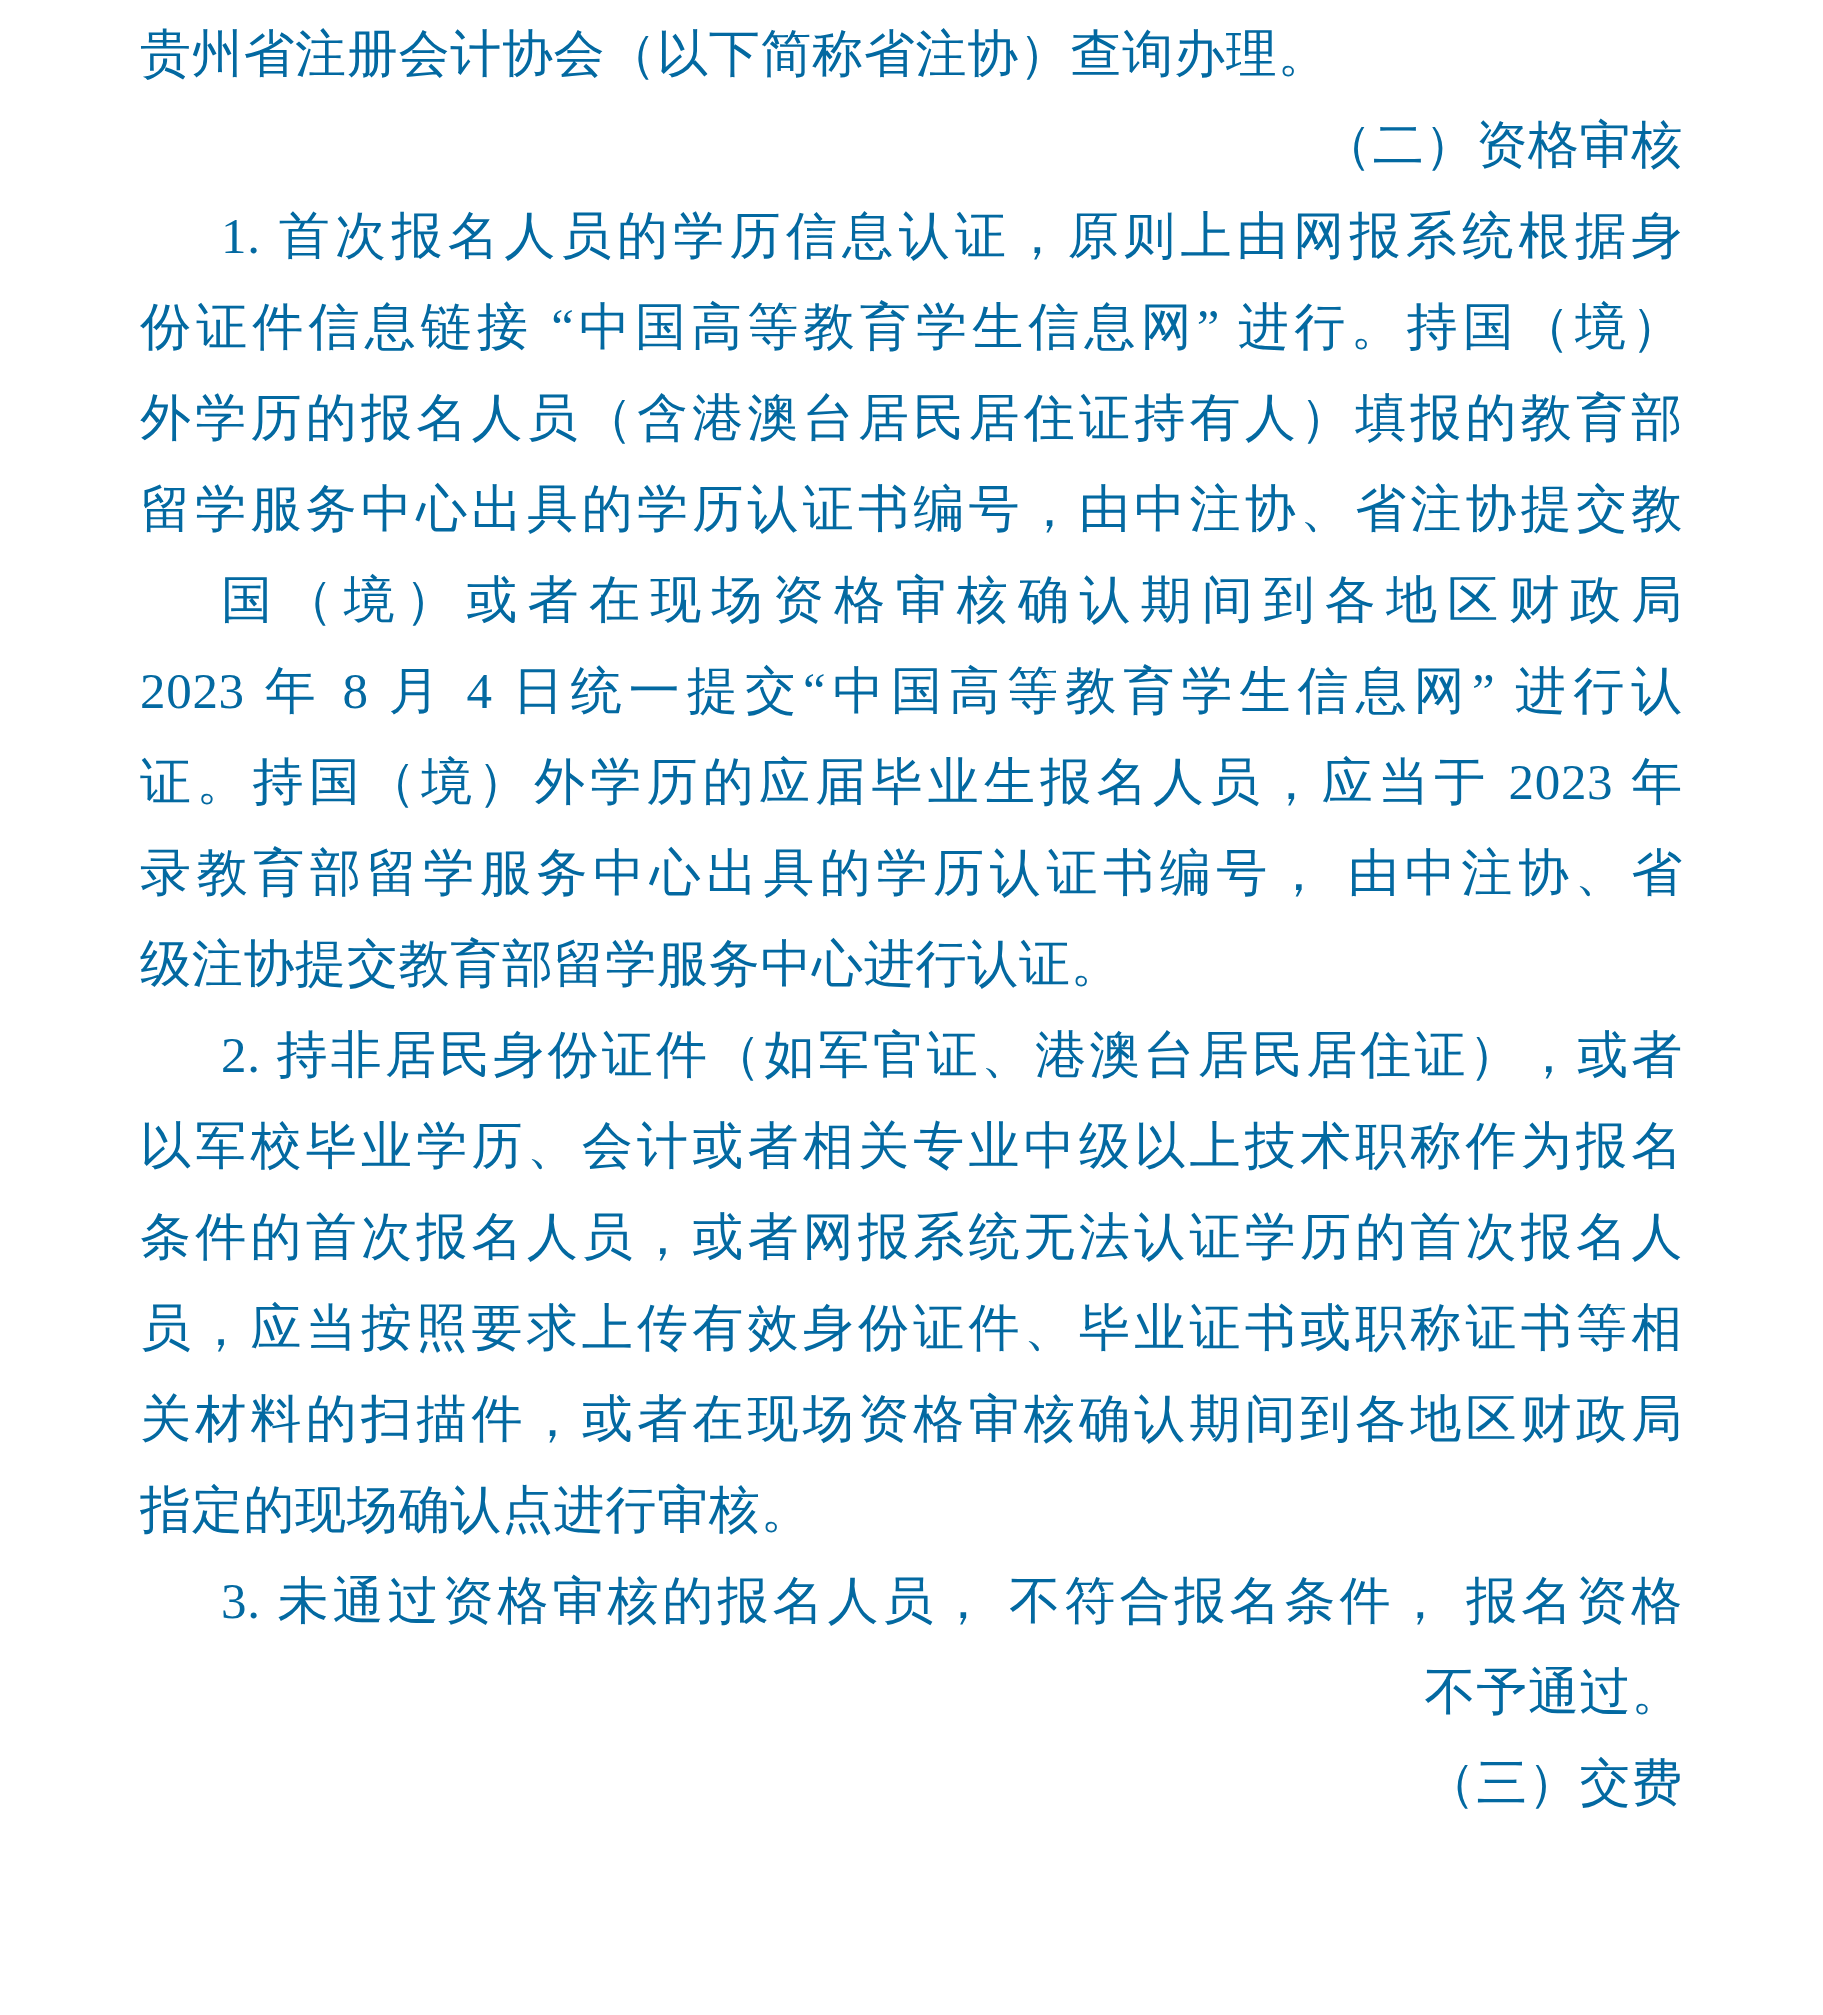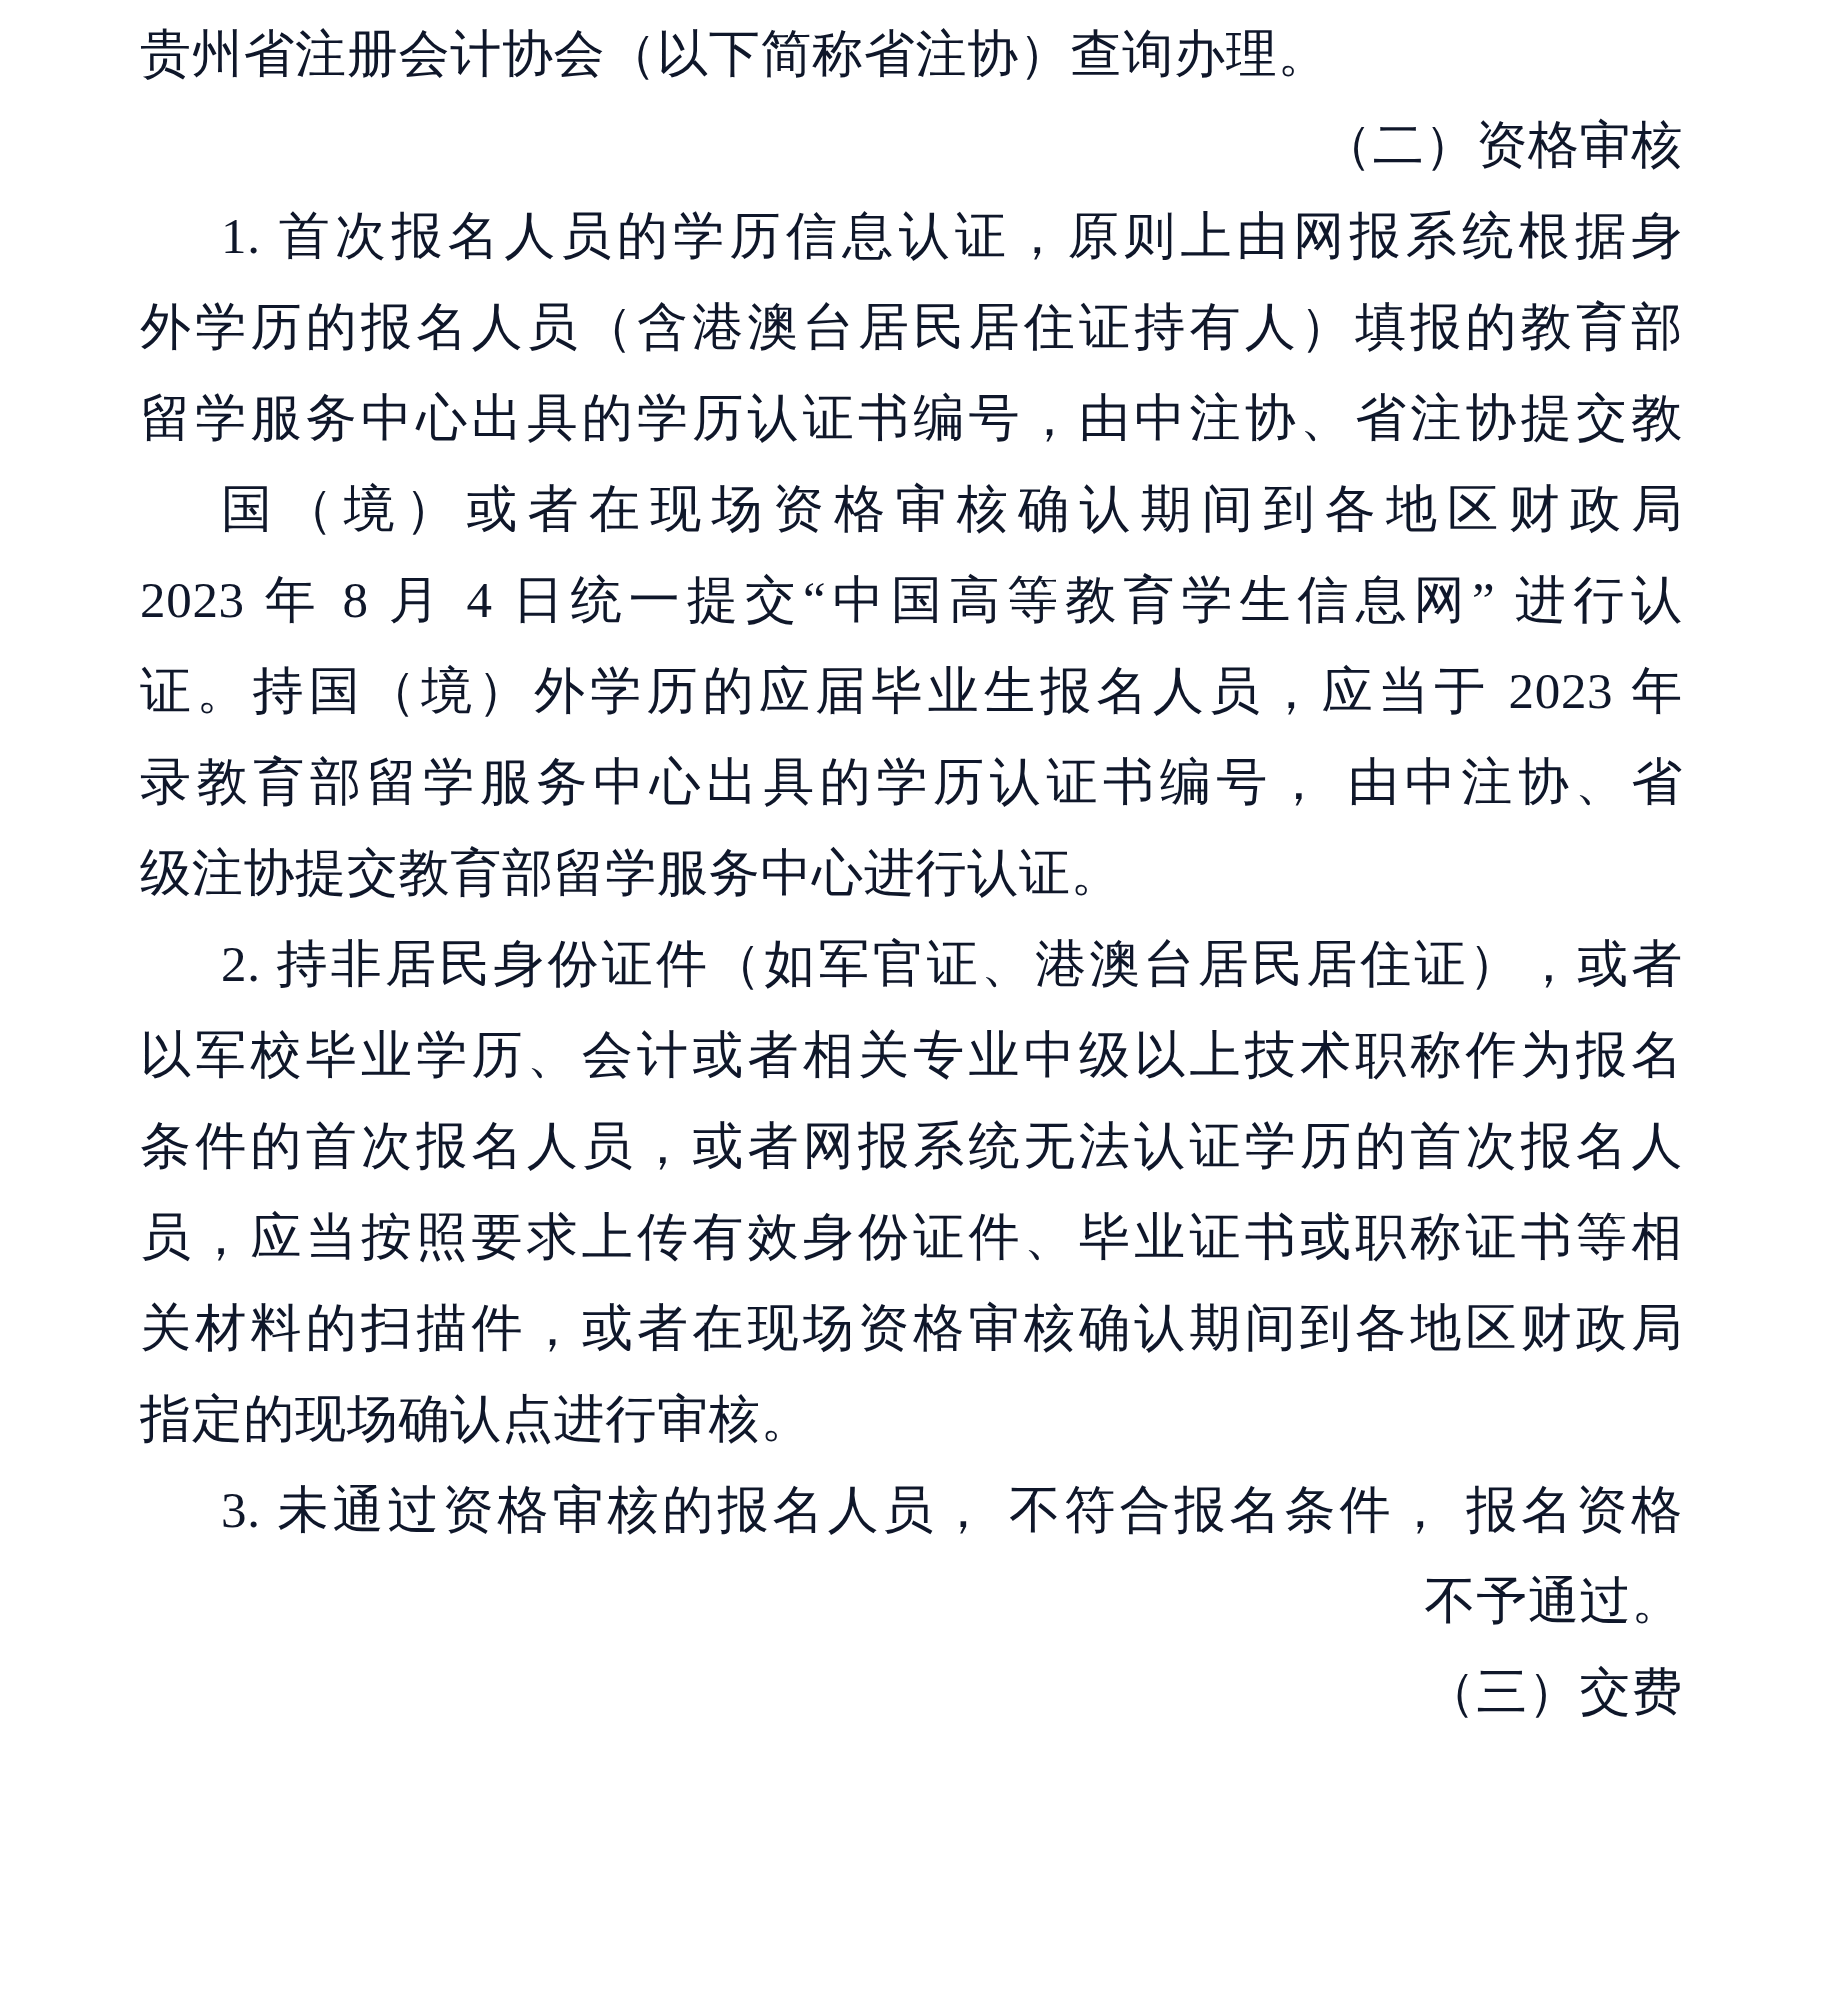--- a/index.html
+++ b/index.html
@@ -11,21 +11,21 @@
     width: 1823px;
     height: 2015px;
     overflow: hidden;
   }
   .page {
     box-sizing: border-box;
     width: 1823px;
     height: 2015px;
     padding: 8.8px 140px 0 140px;
     background: #ffffff;
-    color: #0f172a;
+    color: #0369a1;
     font-family: "Liberation Serif", "DejaVu Serif", serif;
     font-size: 51px;
     border-radius: 32px;
   }
   .line {
     height: 91px;
     line-height: 91px;
     text-align: left;
     letter-spacing: 0.7px;
   }
@@ -41,20 +41,21 @@
     text-align: right;
   }
 </style>
 </head>
 <body>
 
 <div class="page">
   <div class="line">贵州省注册会计协会（以下简称省注协）查询办理。</div>
   <div class="line indent">（二）资格审核</div>
   <div class="line j indent">1. 首次报名人员的学历信息认证，原则上由网报系统根据身</div>
+  <div class="line j">份证件信息链接 “中国高等教育学生信息网” 进行。持国（境）</div>
   <div class="line j">外学历的报名人员（含港澳台居民居住证持有人）填报的教育部</div>
   <div class="line j">留学服务中心出具的学历认证书编号，由中注协、省注协提交教</div>
   <div class="line j indent">国（境）或者在现场资格审核确认期间到各地区财政局</div>
   <div class="line j">2023 年 8 月 4 日统一提交“中国高等教育学生信息网” 进行认</div>
   <div class="line j">证。持国（境）外学历的应届毕业生报名人员，应当于 2023 年</div>
   <div class="line j">录教育部留学服务中心出具的学历认证书编号， 由中注协、省</div>
   <div class="line">级注协提交教育部留学服务中心进行认证。</div>
   <div class="line j indent">2. 持非居民身份证件（如军官证、港澳台居民居住证），或者</div>
   <div class="line j">以军校毕业学历、会计或者相关专业中级以上技术职称作为报名</div>
   <div class="line j">条件的首次报名人员，或者网报系统无法认证学历的首次报名人</div>

